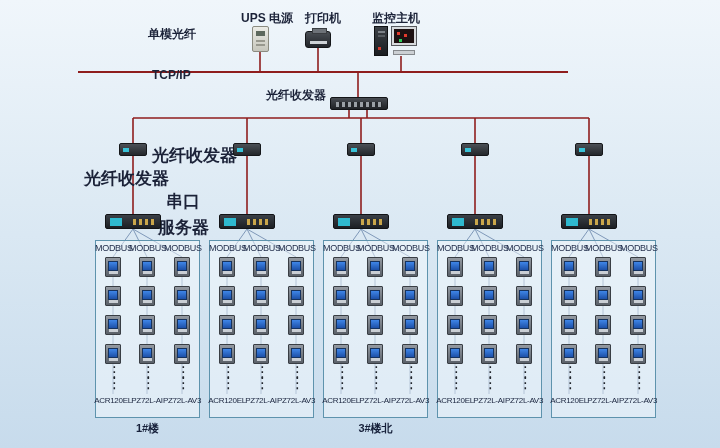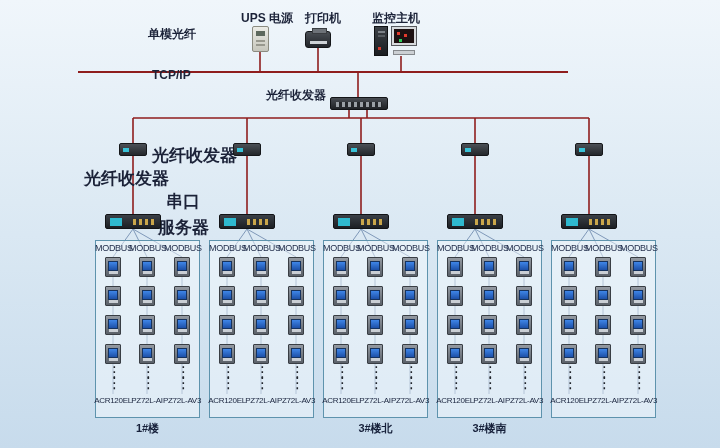--- a/index.html
+++ b/index.html
@@ -246,21 +246,20 @@
 ⋮</div>
     <div class="mlabel" style="left: 469px; top: 396px;">PZ72L-AI</div>
     <div class="modbus" style="left: 506px; top: 243px;">MODBUS</div>
     <div class="meter" style="left: 516px; top: 257px;"></div>
     <div class="meter" style="left: 516px; top: 286px;"></div>
     <div class="meter" style="left: 516px; top: 315px;"></div>
     <div class="meter" style="left: 516px; top: 344px;"></div>
     <div class="dots" style="left: 518px; top: 366px;">⋮
 ⋮</div>
     <div class="mlabel" style="left: 504px; top: 396px;">PZ72L-AV3</div>
-    <div class="caption" style="left: 437px; top: 421px; width: 105px;">3#楼南</div>
     <div class="gbox" style="left: 551px; top: 240px; width: 105px; height: 178px;"></div>
     <div class="trans" style="left: 575px; top: 143px;"></div>
     <div class="server" style="left: 561px; top: 214px;"></div>
     <div class="modbus" style="left: 551px; top: 243px;">MODBUS</div>
     <div class="meter" style="left: 561px; top: 257px;"></div>
     <div class="meter" style="left: 561px; top: 286px;"></div>
     <div class="meter" style="left: 561px; top: 315px;"></div>
     <div class="meter" style="left: 561px; top: 344px;"></div>
     <div class="dots" style="left: 563px; top: 366px;">⋮
 ⋮</div>

